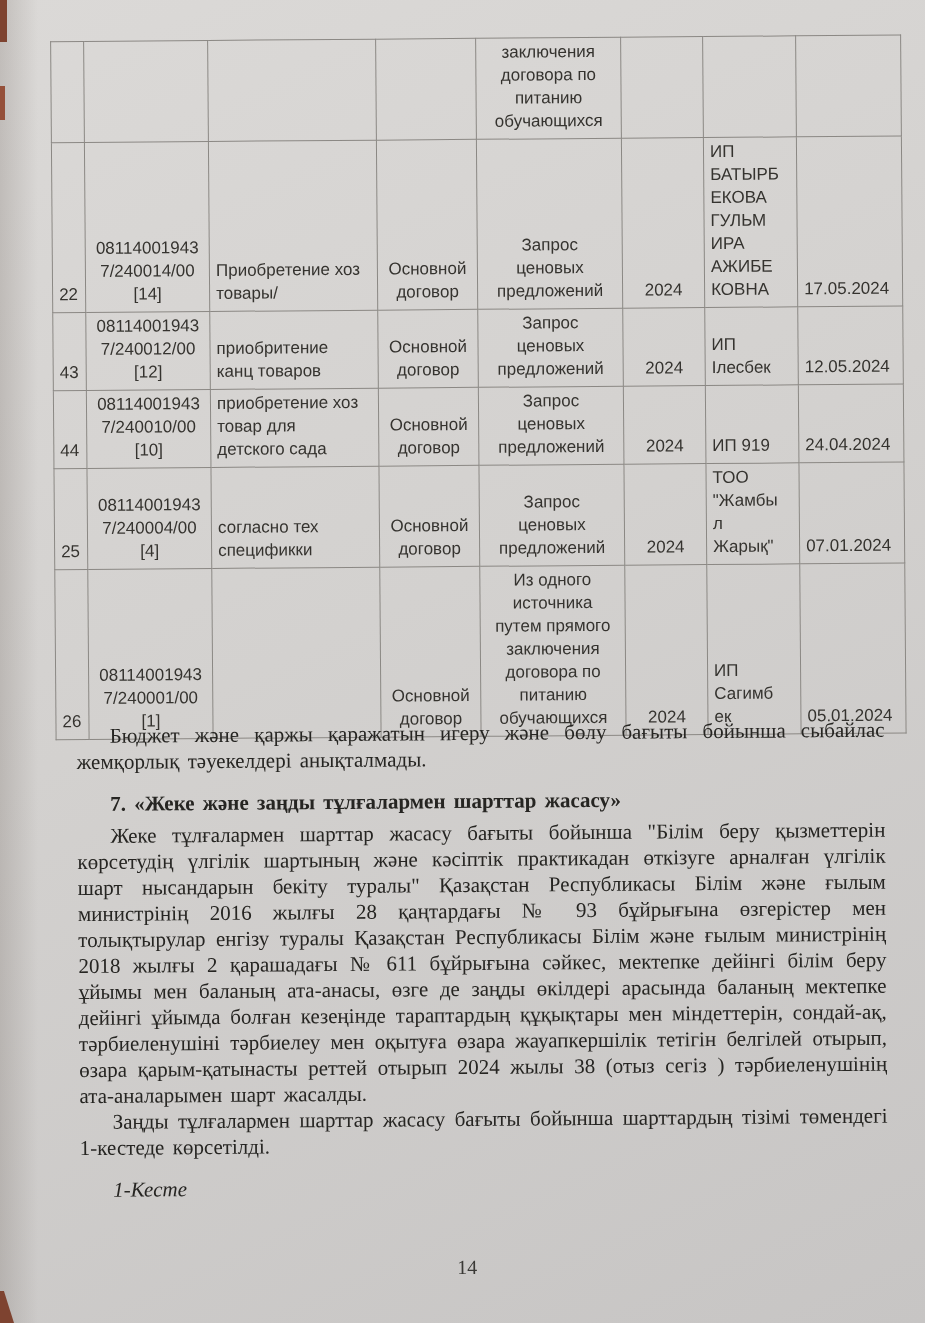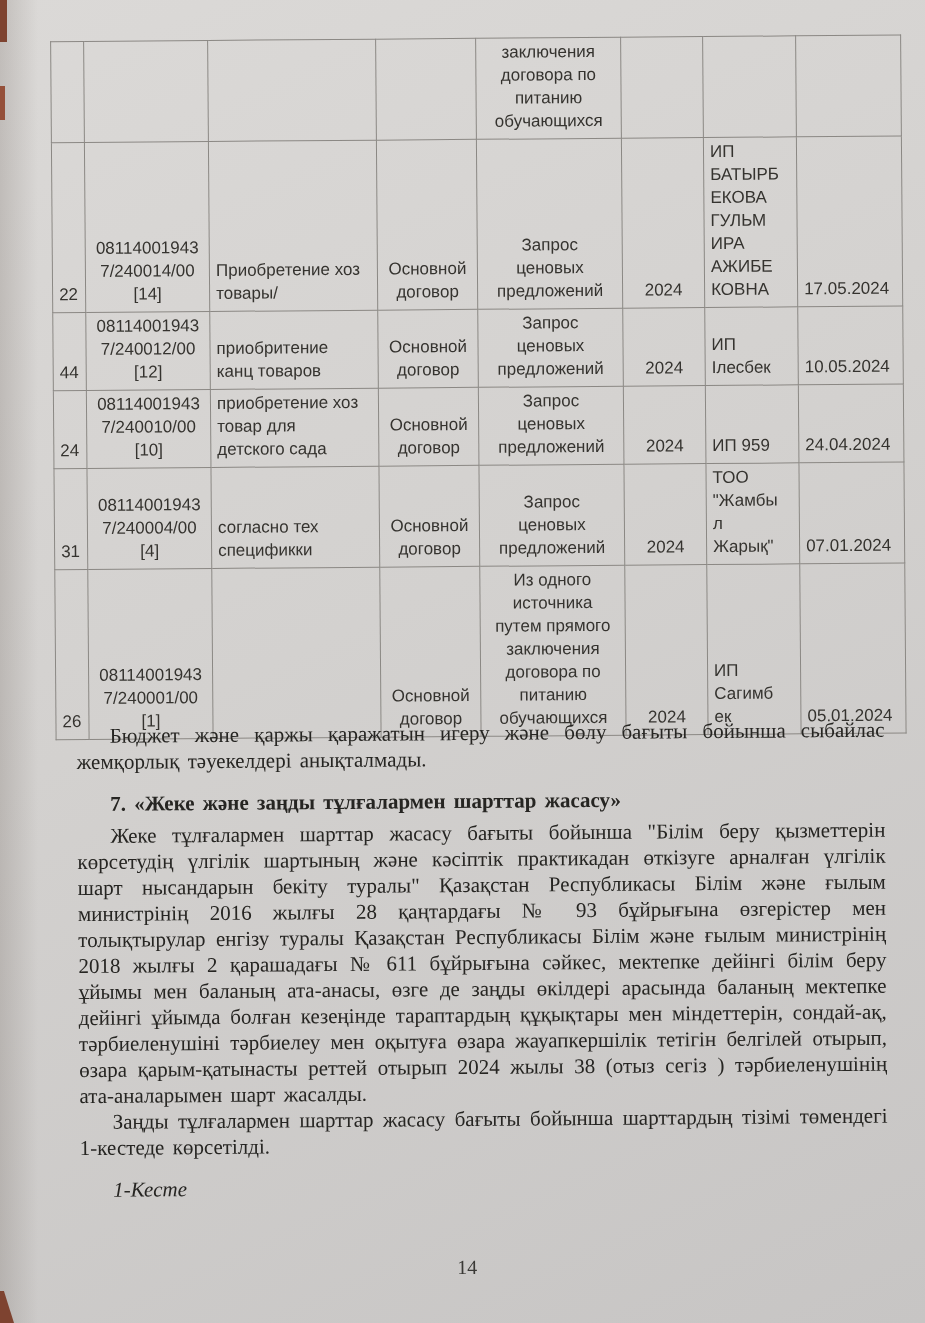--- a/index.html
+++ b/index.html
@@ -117,55 +117,55 @@
       <td class="c-supplier">ИП
 БАТЫРБ
 ЕКОВА
 ГУЛЬМ
 ИРА
 АЖИБЕ
 КОВНА</td>
       <td class="c-date">17.05.2024</td>
     </tr>
     <tr class="h2">
-      <td class="c-no">44</td>
+      <td class="c-no">43</td>
       <td class="c-contract">08114001943
 7/240012/00
 [12]</td>
       <td class="c-desc">приобритение
 канц товаров</td>
       <td class="c-type">Основной
 договор</td>
       <td class="c-method">Запрос
 ценовых
 предложений</td>
       <td class="c-year">2024</td>
       <td class="c-supplier">ИП
 Ілесбек</td>
-      <td class="c-date">10.05.2024</td>
+      <td class="c-date">12.05.2024</td>
     </tr>
     <tr class="h3">
-      <td class="c-no">24</td>
+      <td class="c-no">44</td>
       <td class="c-contract">08114001943
 7/240010/00
 [10]</td>
       <td class="c-desc">приобретение хоз
 товар для
 детского сада</td>
       <td class="c-type">Основной
 договор</td>
       <td class="c-method">Запрос
 ценовых
 предложений</td>
       <td class="c-year">2024</td>
-      <td class="c-supplier">ИП 959</td>
+      <td class="c-supplier">ИП 919</td>
       <td class="c-date">24.04.2024</td>
     </tr>
     <tr class="h4">
-      <td class="c-no">31</td>
+      <td class="c-no">25</td>
       <td class="c-contract">08114001943
 7/240004/00
 [4]</td>
       <td class="c-desc">согласно тех
 спецификки</td>
       <td class="c-type">Основной
 договор</td>
       <td class="c-method">Запрос
 ценовых
 предложений</td>

